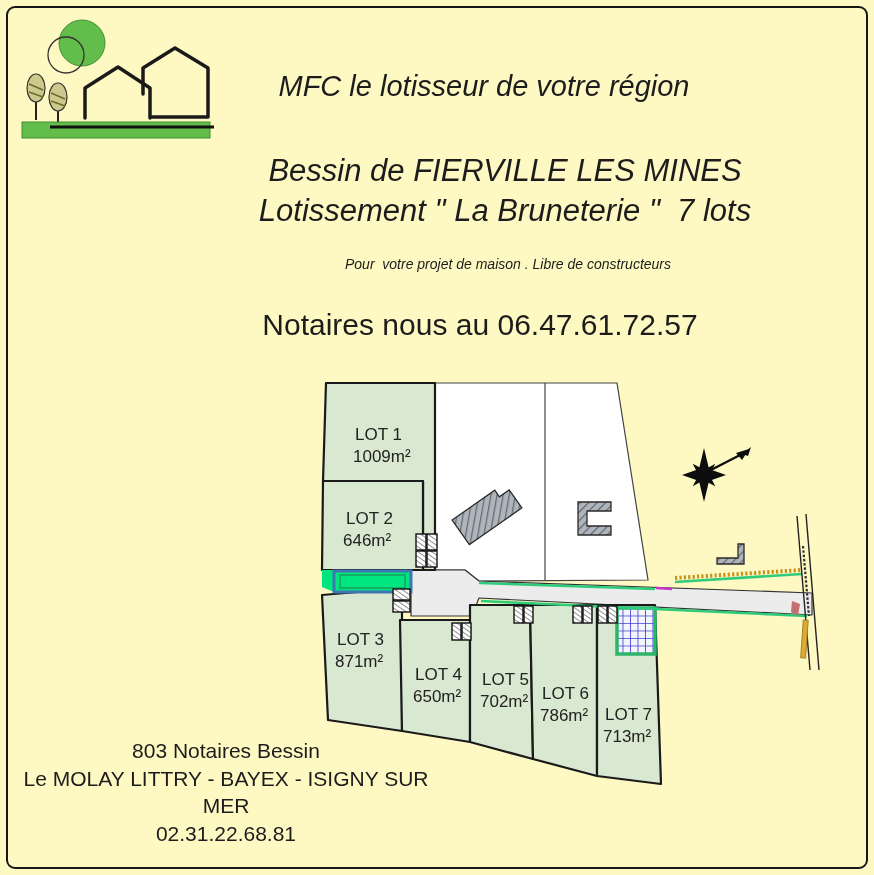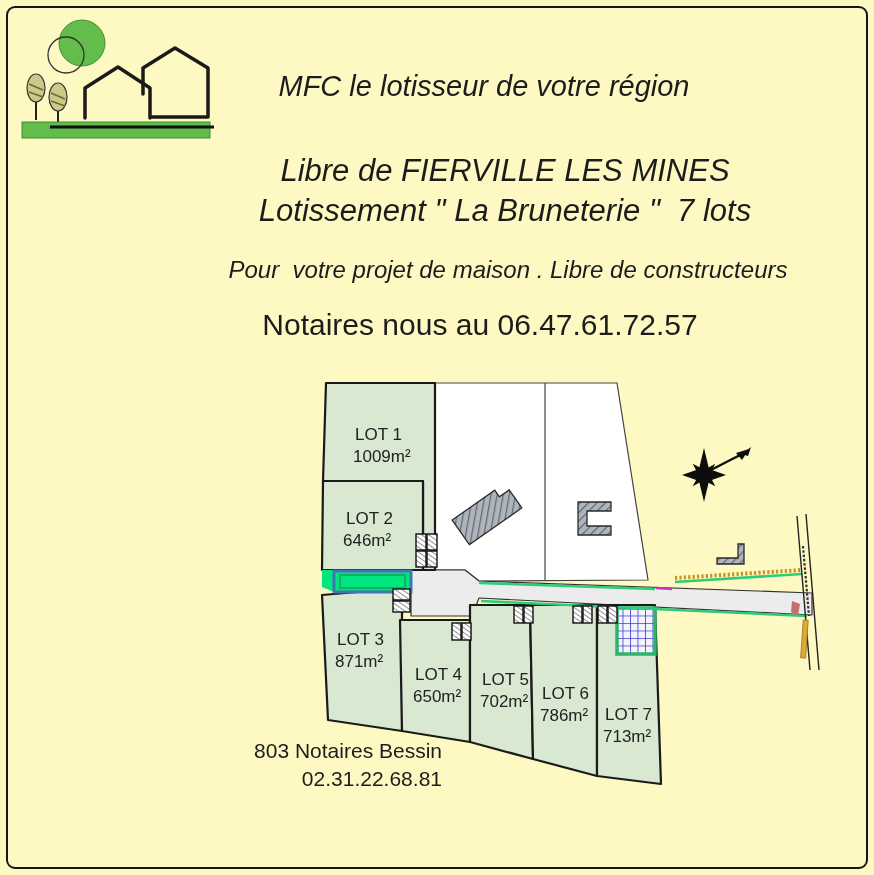--- a/index.html
+++ b/index.html
@@ -5,25 +5,25 @@
   html,body{margin:0;padding:0;background:#fff;}
   .page{position:relative;width:874px;height:875px;background:#fef9c3;overflow:hidden;
         font-family:"Liberation Sans",sans-serif;color:var(--ink,#1c1c1c);}
   .frame{position:absolute;inset:6px;border:2px solid #171717;border-radius:9px;pointer-events:none;}
   .h{position:absolute;text-align:center;color:var(--ink,#1c1c1c);}
   .it{font-style:italic;}
   .pre{white-space:pre;}
   .tagline{left:180px;top:70px;width:608px;font-size:29px;}
   .title1{left:200px;top:153px;width:610px;font-size:31px;}
   .title2{left:200px;top:193px;width:610px;font-size:31px;}
-  .subtitle{left:205px;top:256px;width:606px;font-size:24px;}
+  .subtitle{left:205px;top:256px;width:606px;font-size:14px;}
   .contact{left:175px;top:308px;width:610px;font-size:30px;}
   .logo{position:absolute;left:10px;top:8px;}
   .plan{position:absolute;left:315px;top:368px;}
-  .footer{position:absolute;left:10px;top:737px;width:432px;text-align:right;
+  .footer{position:absolute;left:10px;top:737px;width:432px;text-align:center;
           font-size:21px;line-height:27.5px;}
   
   .parcel{fill:#ffffff;stroke:#444;stroke-width:1.2;}
   .thin{stroke:#444;stroke-width:1.2;}
   .road{fill:var(--road-fill,#ececec);stroke:#333;stroke-width:1.2;stroke-linejoin:round;}
   .lot{fill:var(--lot-fill,#d9e8d1);stroke:var(--lot-stroke,#1a1a1a);stroke-width:2.2;stroke-linejoin:round;}
   .spring{fill:var(--spring-green,#00e67e);}
   .entry-outer{fill:var(--spring-green,#00e67e);stroke:var(--steel-blue,#4076b4);stroke-width:3;}
   .entry-inner{fill:none;stroke:var(--inner-teal,#14b06a);stroke-width:2;}
   .basin{fill:url(#basin);stroke:var(--basin-border,#2db36a);stroke-width:3.5;}
@@ -64,21 +64,21 @@
     </g>
     <g>
       <path class="house" d="M133,86 L133,60 L165,40 L198,60 L198,109 L142,109"></path>
       <path class="house" d="M75,110 L75,80 L108,59 L140,80 L140,110"></path>
     </g>
     <rect x="12" y="114" width="188" height="16" fill="var(--logo-green)" stroke="var(--logo-green-dark)"></rect>
     <line x1="40" y1="119" x2="204" y2="119" stroke="#111" stroke-width="3"></line>
   </svg>
 
   <div class="h it tagline">MFC le lotisseur de votre région</div>
-  <div class="h it title1">Libre de FIERVILLE LES MINES</div>
+  <div class="h it title1">Bessin de FIERVILLE LES MINES</div>
   <div class="h it title2 pre">Lotissement " La Bruneterie "  7 lots</div>
   <div class="h it subtitle pre">Pour  votre projet de maison . Libre de constructeurs</div>
   <div class="h contact">Notaires nous au 06.47.61.72.57</div>
 
   <svg class="plan" width="548" height="440" viewBox="0 0 548 440">
     <defs>
       <pattern id="bhatch" width="6" height="6" patternUnits="userSpaceOnUse" patternTransform="rotate(45)">
         <rect width="6" height="6" fill="var(--building-gray,#b0b5bb)"></rect>
         <line x1="0" y1="0" x2="0" y2="6" stroke="var(--building-hatch,#606a73)" stroke-width="2.5"></line>
       </pattern>
@@ -163,15 +163,16 @@
     <text class="lot-label" x="167" y="317">LOT 5</text>
     <text class="lot-label" x="165" y="339">702m²</text>
     <text class="lot-label" x="227" y="331">LOT 6</text>
     <text class="lot-label" x="225" y="353">786m²</text>
     <text class="lot-label" x="290" y="352">LOT 7</text>
     <text class="lot-label" x="288" y="374">713m²</text>
   </svg>
 
   <div class="footer">
     <div>803 Notaires Bessin</div>
+    <div>Le MOLAY LITTRY - BAYEX - ISIGNY SUR MER</div>
     <div>02.31.22.68.81</div>
   </div>
 </div>
 
 </body></html>

